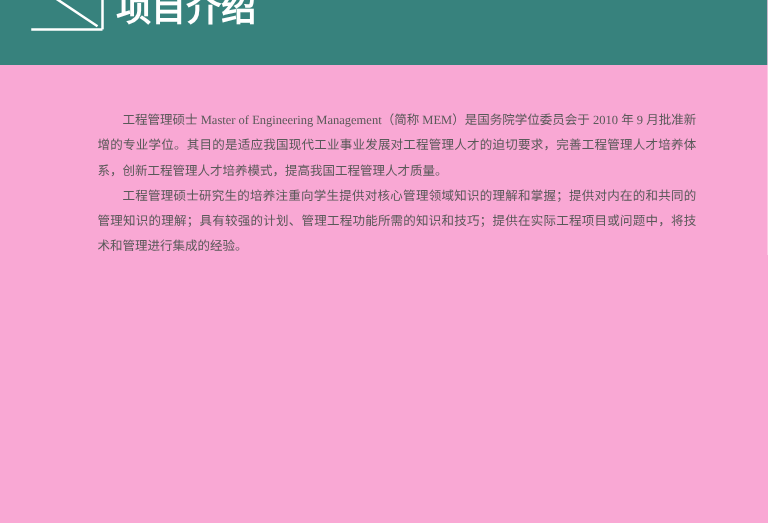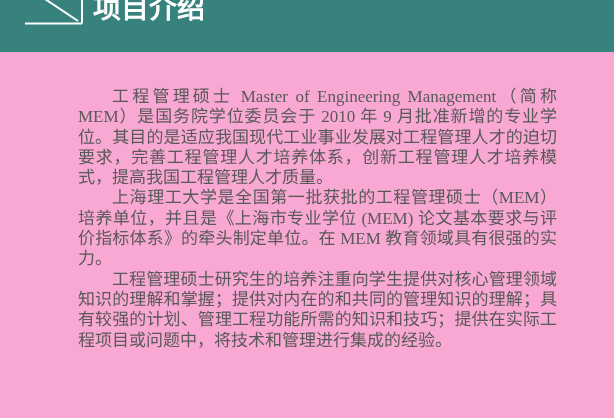--- a/index.html
+++ b/index.html
@@ -46,21 +46,21 @@
     
     .slide-body {
       position: absolute;
       left: 78px;
       top: 87px;
       width: 479px;
     }
     .slide-body p {
       margin: 0;
       text-indent: 2em;
-      font-size: 17px;
+      font-size: 10px;
       line-height: 20.3px;
       text-align: justify;
       color: #595959;
     }
   </style>
 </head>
 <body>
 
 <div class="slide">
 
@@ -68,17 +68,16 @@
     <svg class="corner-icon" width="62" height="26" viewBox="0 0 62 26" fill="none" stroke="#ffffff" stroke-width="2">
       <line x1="17" y1="-3" x2="53" y2="21"></line>
       <line x1="57" y1="-6" x2="57" y2="23.5"></line>
       <line x1="0" y1="23.5" x2="57" y2="23.5"></line>
     </svg>
     <h1 class="slide-title">项目介绍</h1>
   </header>
 
   <main class="slide-body">
     <p>工程管理硕士 Master of Engineering Management（简称 MEM）是国务院学位委员会于 2010 年 9 月批准新增的专业学位。其目的是适应我国现代工业事业发展对工程管理人才的迫切要求，完善工程管理人才培养体系，创新工程管理人才培养模式，提高我国工程管理人才质量。</p>
-    <p>上海理工大学是全国第一批获批的工程管理硕士（MEM）培养单位，并且是《上海市专业学位 (MEM) 论文基本要求与评价指标体系》的牵头制定单位。在 MEM 教育领域具有很强的实力。</p>
     <p>工程管理硕士研究生的培养注重向学生提供对核心管理领域知识的理解和掌握；提供对内在的和共同的管理知识的理解；具有较强的计划、管理工程功能所需的知识和技巧；提供在实际工程项目或问题中，将技术和管理进行集成的经验。</p>
   </main>
 
 </div>
 
 </body></html>

